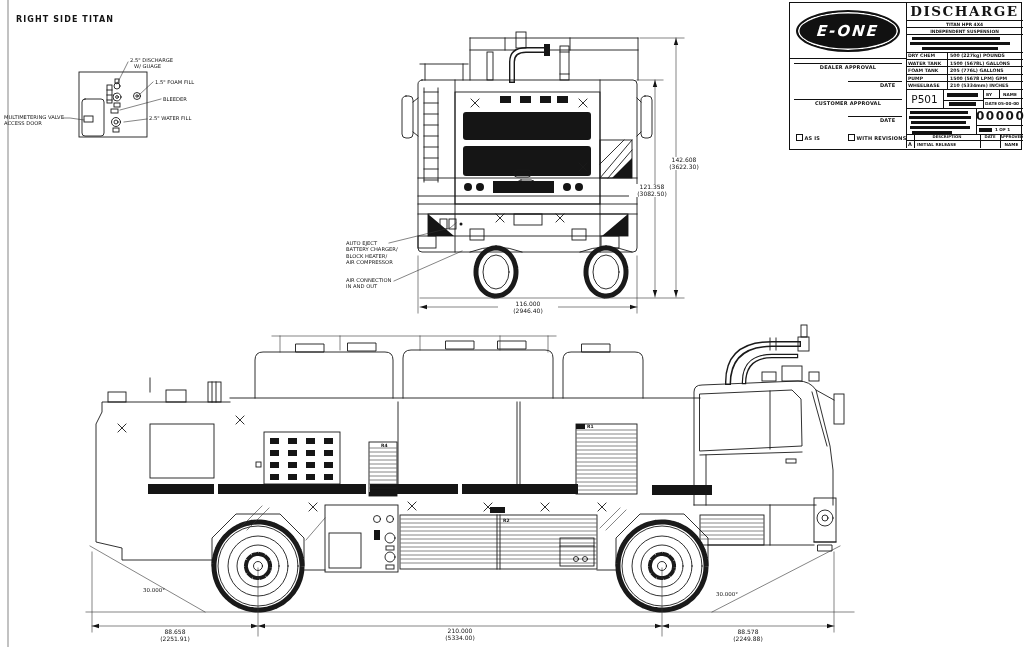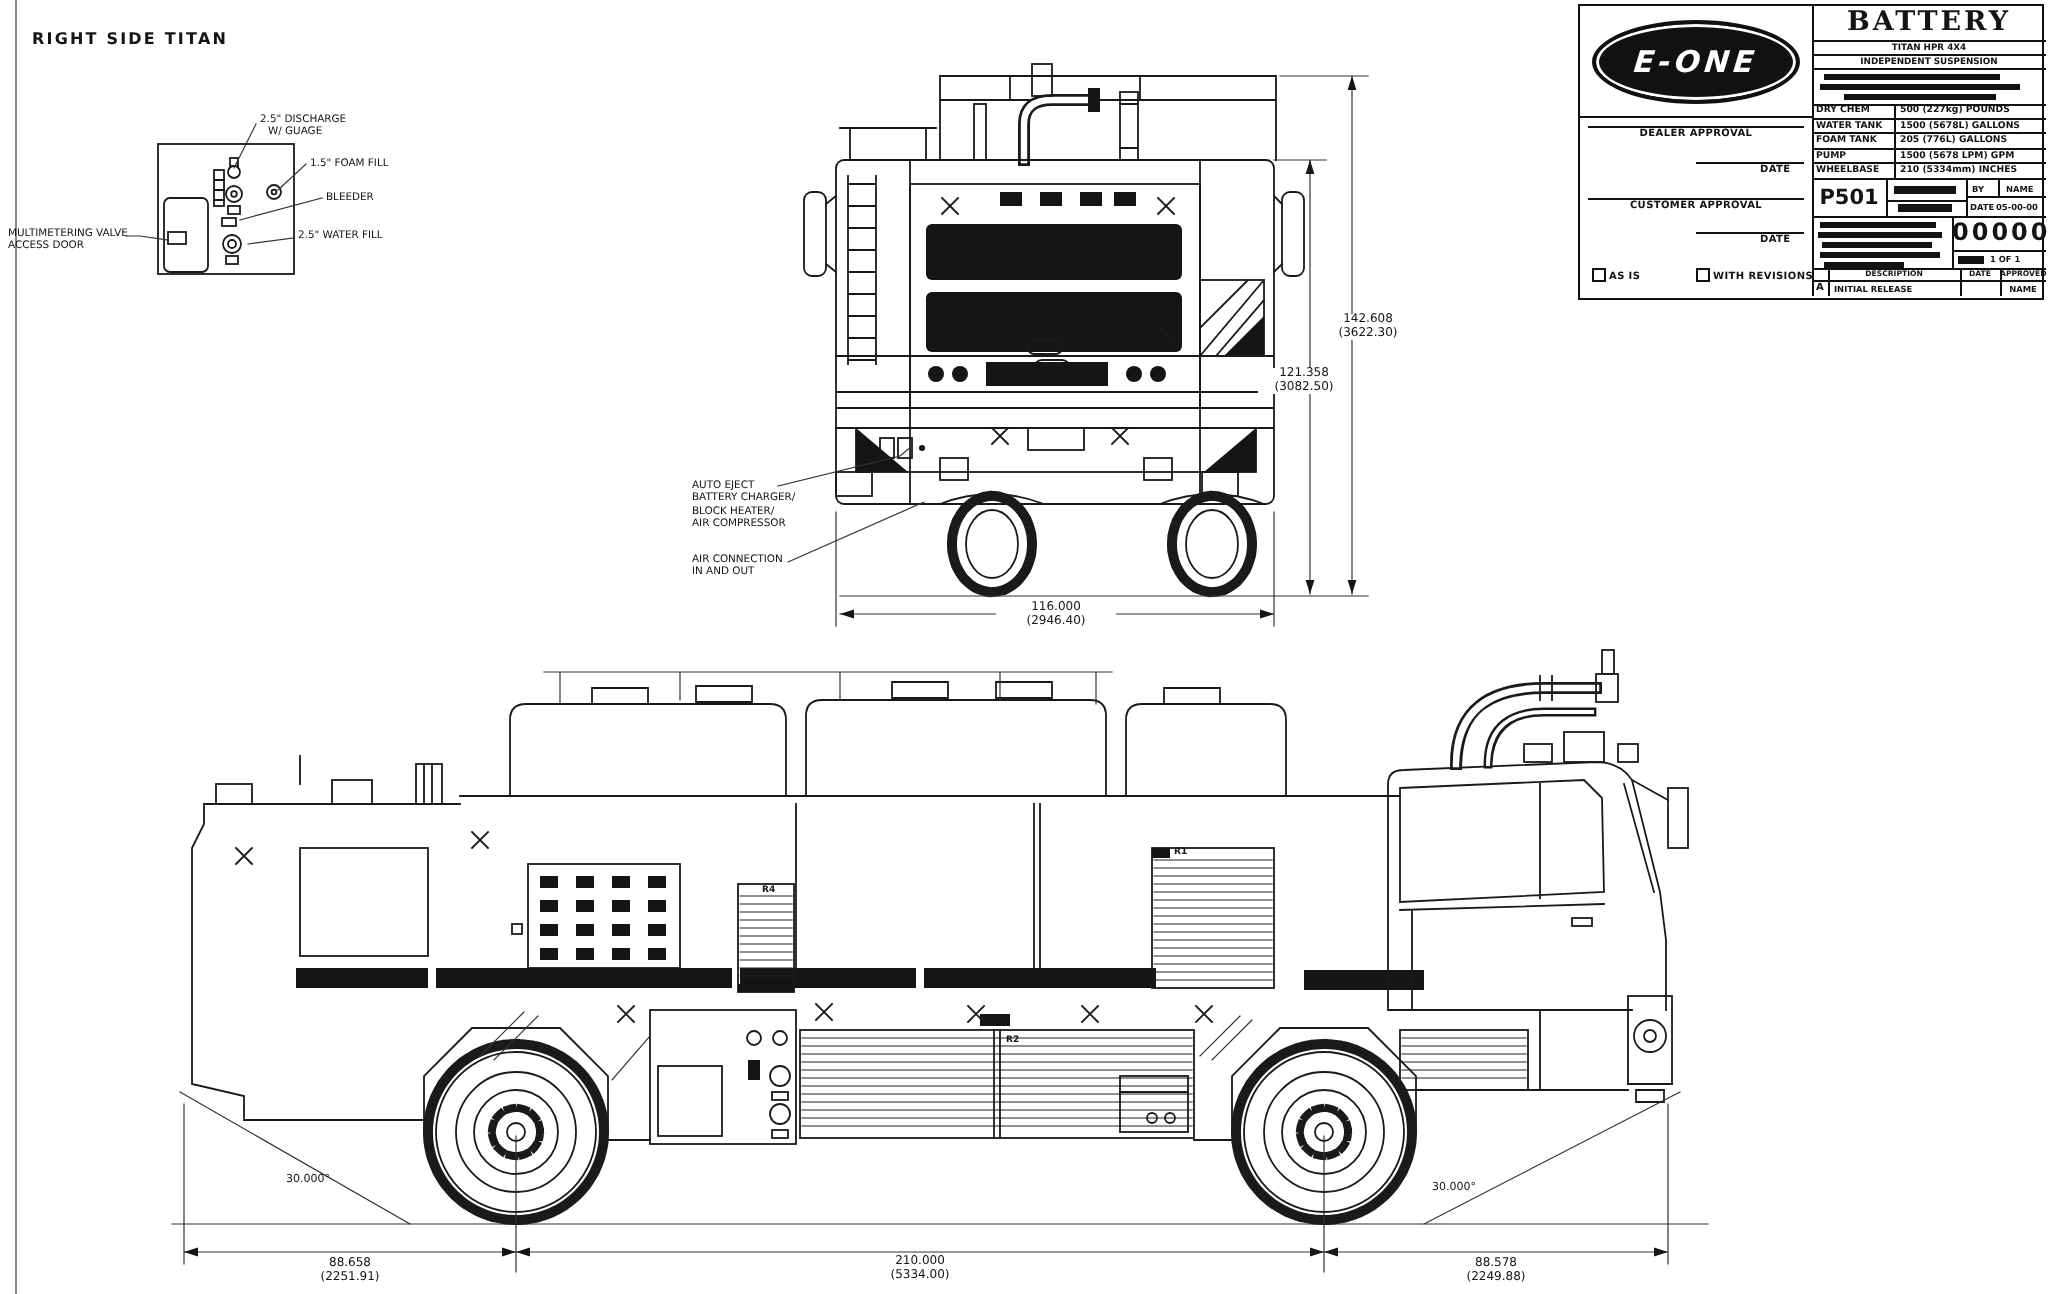--- a/index.html
+++ b/index.html
@@ -33,21 +33,21 @@
   .bar{position:absolute;background:#131313}
   .logo-cell{position:absolute;left:0;top:0;width:116px;height:55px;border-bottom:1.5px solid #111}
   .logo-oval{position:absolute;left:6px;top:7px;width:100px;height:38px;background:#111;border:2.5px solid #111;
              border-radius:50%;box-shadow:inset 0 0 0 1.5px #fff;display:flex;align-items:center;justify-content:center}
   .logo-oval span{color:#fff;font-weight:700;font-style:italic;font-size:15px;letter-spacing:2px;transform:skewX(-6deg)}
   .tbl{font-size:5px;font-weight:700;letter-spacing:.2px;line-height:5.5px}
   .tbl2{font-size:4.4px;font-weight:700;line-height:5px}
   .tbl3{font-size:4.2px;font-weight:700;line-height:5px}
   .tbl4{font-size:3.8px;font-weight:700;line-height:4.5px}
   .customer-h{font-family:"DejaVu Serif",serif;font-size:13.5px;font-weight:700;letter-spacing:1.5px;line-height:15px}
-  .p501{font-size:10.5px;font-weight:700;line-height:14px}
+  .p501{font-size:10.5px;font-weight:400;line-height:14px}
   .num{font-size:12px;font-weight:700;letter-spacing:1.5px;line-height:13px}
   .spec-row{position:absolute;left:116px;width:117px;height:7.6px;border-bottom:1px solid #111;display:flex;
             font-size:4.6px;line-height:7.4px;font-weight:700;box-sizing:border-box}
   .spec-label{width:42px;border-right:1px solid #111;padding-left:2px;box-sizing:border-box}
   .spec-value{flex:1;padding-left:2px}
   .cb{display:inline-block;width:4.5px;height:4.5px;border:1px solid #111;margin-right:2px;vertical-align:-1px}
 </style>
 </head>
 <body>
 
@@ -312,21 +312,21 @@
   <div class="sig-line" style="left:58px;top:113px;width:54px"></div>
   <div class="t tbl" style="left:90px;top:115px">DATE</div>
   <div class="t tbl" style="left:6px;top:131px">
     <span class="cb"></span><span>AS IS</span>
   </div>
   <div class="t tbl" style="left:58px;top:131px">
     <span class="cb"></span><span>WITH REVISIONS</span>
   </div>
 
   <div class="vline" style="left:116px;top:0;height:145px"></div>
-  <div class="t customer-h ctr" style="left:116px;top:1px;width:117px">BATTERY</div>
+  <div class="t customer-h ctr" style="left:116px;top:1px;width:117px">DISCHARGE</div>
   <div class="hline" style="left:116px;top:17px;width:117px"></div>
   <div class="t tbl2 ctr" style="left:116px;top:18.5px;width:117px">TITAN HPR 4X4</div>
   <div class="hline" style="left:116px;top:24px;width:117px"></div>
   <div class="t tbl2 ctr" style="left:116px;top:25.5px;width:117px">INDEPENDENT SUSPENSION</div>
   <div class="hline" style="left:116px;top:31px;width:117px"></div>
   <div class="bar" style="left:122px;top:33.5px;width:88px;height:3.5px"></div>
   <div class="bar" style="left:120px;top:38.5px;width:100px;height:3.5px"></div>
   <div class="bar" style="left:132px;top:43.5px;width:76px;height:3px"></div>
   <div class="hline" style="left:116px;top:49px;width:117px"></div>
 

